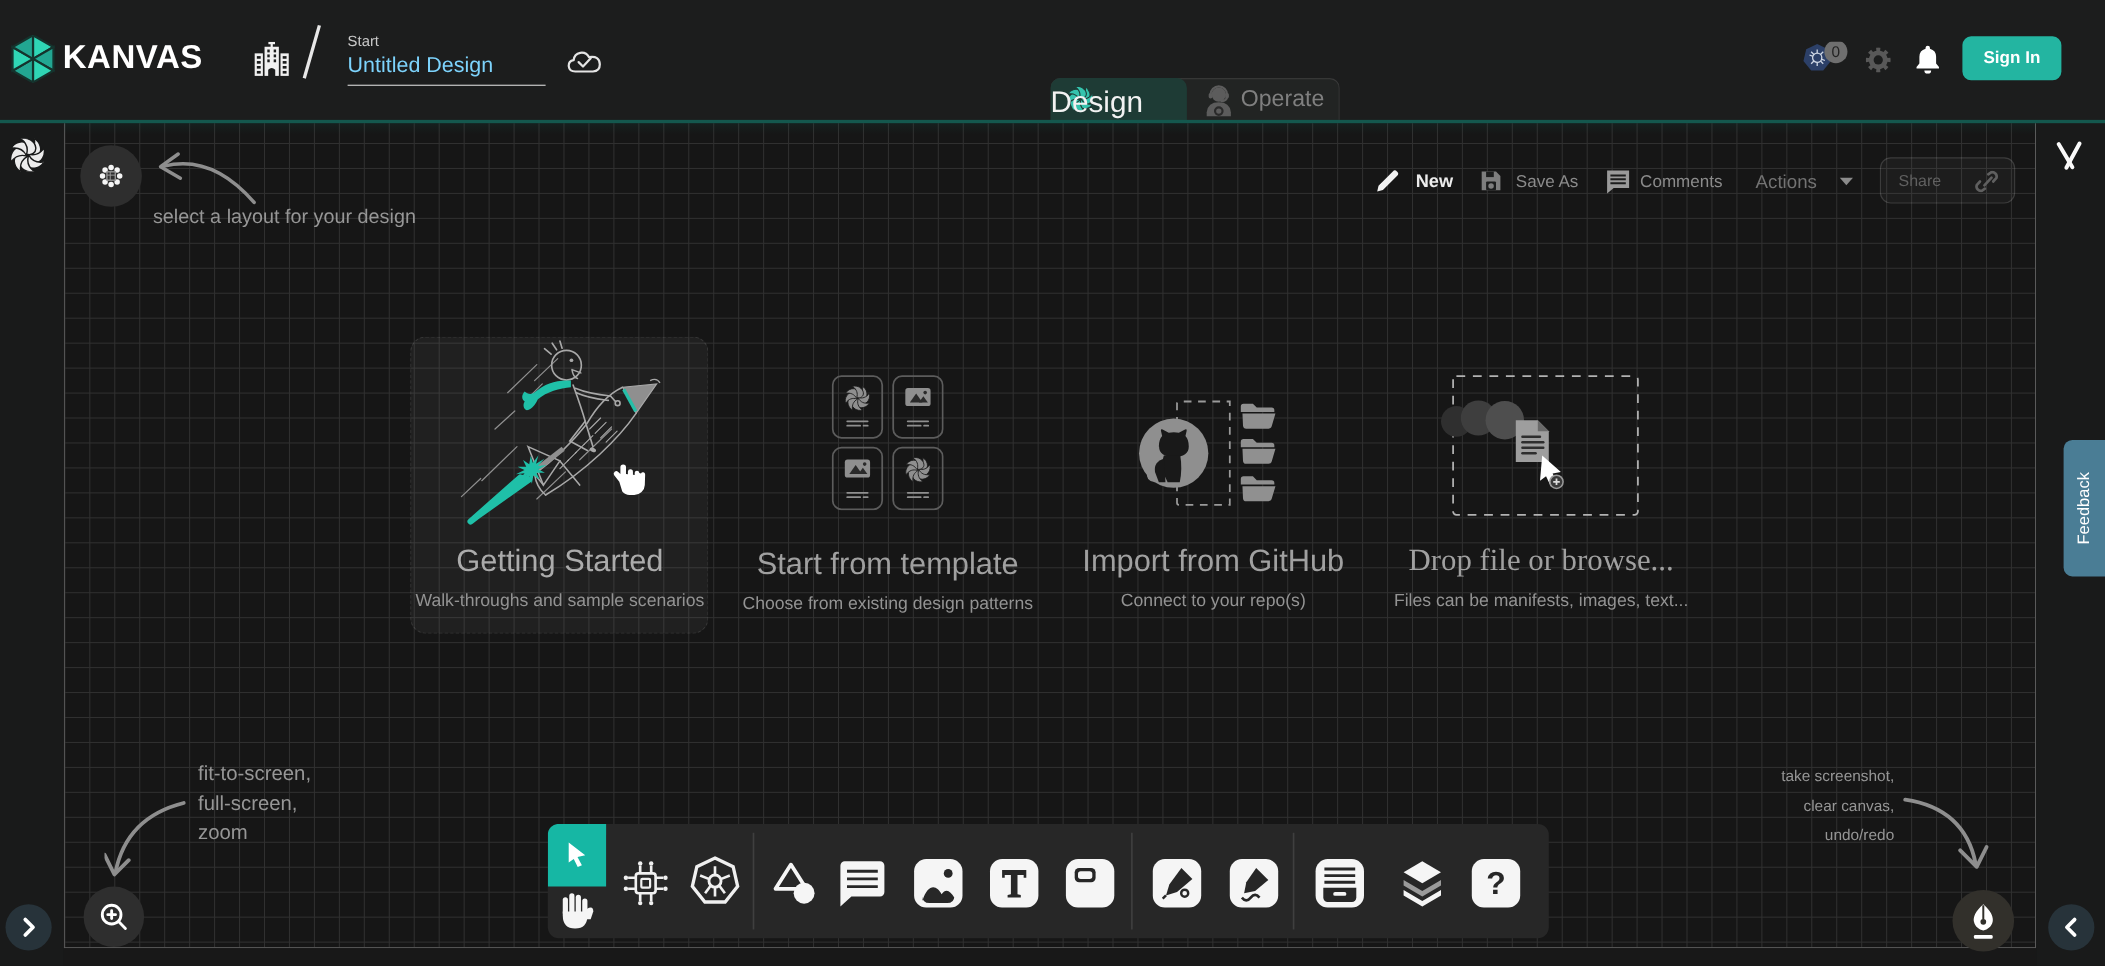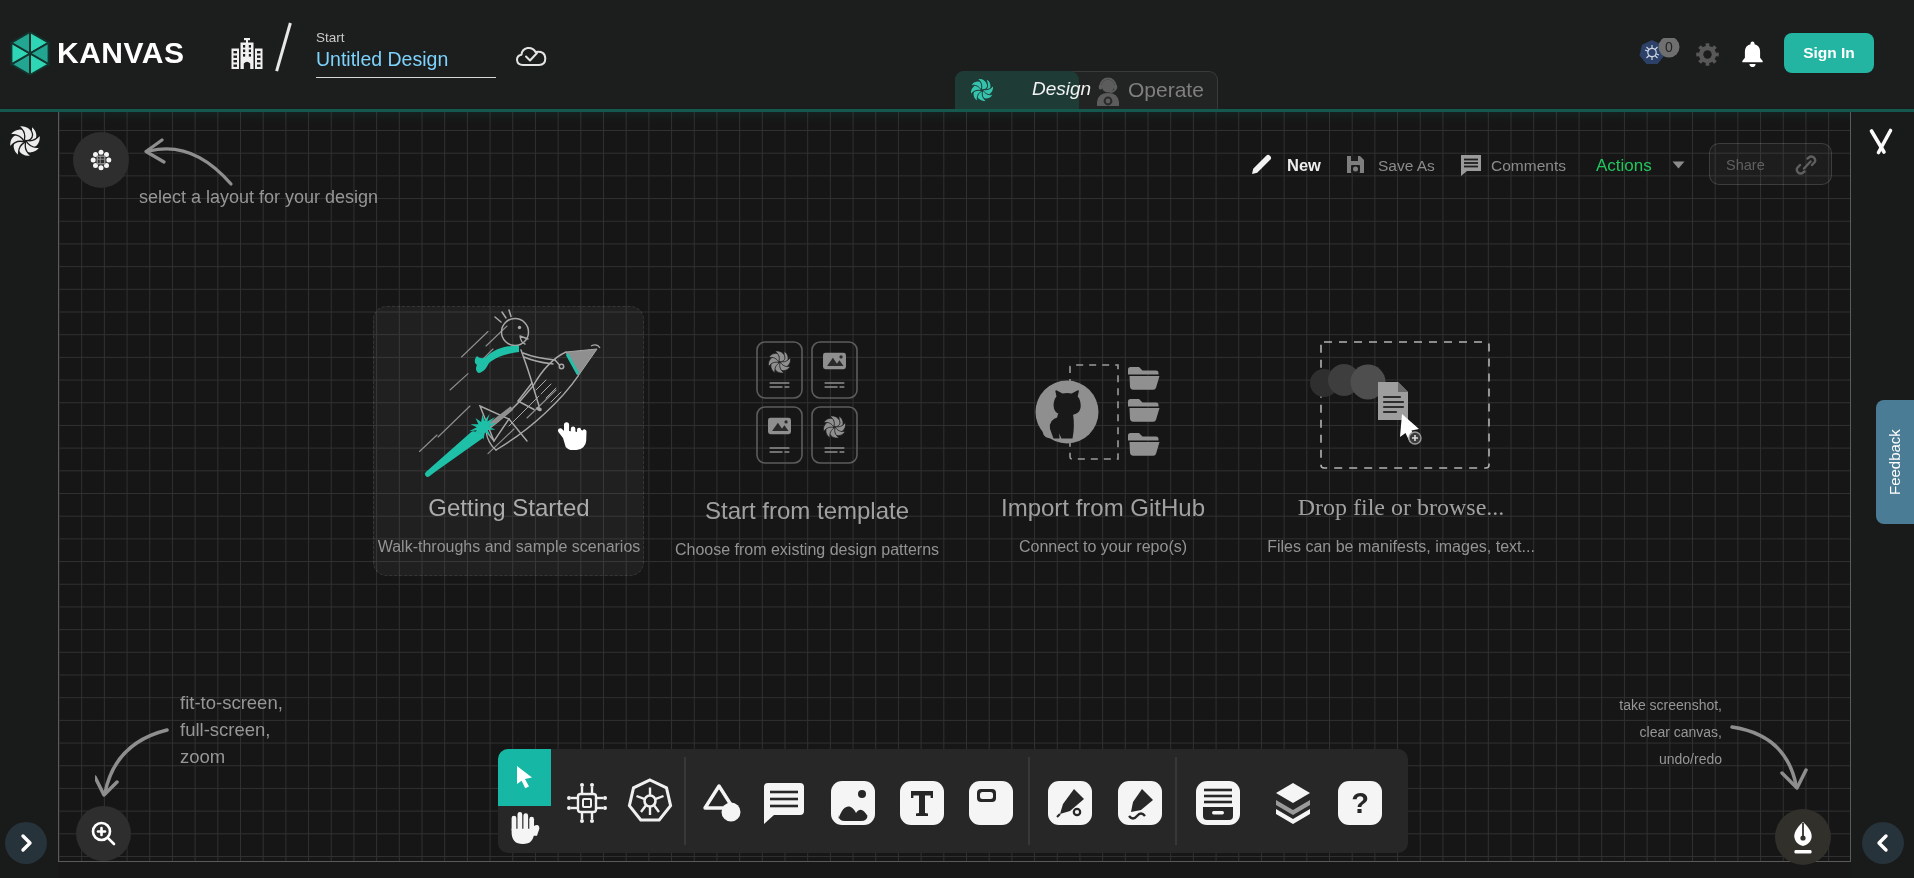--- a/index.html
+++ b/index.html
@@ -24,21 +24,21 @@
   #canvasglow { position:absolute; left:58px; top:112px; width:1793px; height:10px;
     background:linear-gradient(to bottom, rgba(20,100,88,0.13), rgba(20,100,88,0)); }
 
   .graytext { color:#969696; }
 
   
   .circbtn { position:absolute; border-radius:50%; background:#2e2e2e; }
   .slate { background:#27333a; }
 
   
-  .bigtitle { position:absolute; color:#a0a0a0; font-size:24px; text-align:center; white-space:nowrap; transform:translateX(-50%); }
+  .bigtitle { position:absolute; color:#a0a0a0; font-size:28px; text-align:center; white-space:nowrap; transform:translateX(-50%); }
   .subtitle { position:absolute; color:#939393; font-size:16px; text-align:right; white-space:nowrap; transform:translateX(-50%); }
 </style>
 </head>
 <body>
 
 <div id="canvas"></div>
 <div id="canvasglow"></div>
 <div id="header"></div>
 <div id="tealline"></div>
 
@@ -134,21 +134,21 @@
 <svg width="22" height="22" viewBox="-11 -11 22 22">
       <path d="M0 -1 C 4 -3.2 6.2 -7 5.2 -12.8 C 10.2 -9.8 11.6 -3.6 8.6 0.4 C 6.2 3.4 1.8 2.6 0 -1 Z" fill="#35c3ad" stroke="#1e3b35" stroke-width="1.1" transform="rotate(0) scale(0.88)"></path>
       <path d="M0 -1 C 4 -3.2 6.2 -7 5.2 -12.8 C 10.2 -9.8 11.6 -3.6 8.6 0.4 C 6.2 3.4 1.8 2.6 0 -1 Z" fill="#35c3ad" stroke="#1e3b35" stroke-width="1.1" transform="rotate(45) scale(0.88)"></path>
       <path d="M0 -1 C 4 -3.2 6.2 -7 5.2 -12.8 C 10.2 -9.8 11.6 -3.6 8.6 0.4 C 6.2 3.4 1.8 2.6 0 -1 Z" fill="#35c3ad" stroke="#1e3b35" stroke-width="1.1" transform="rotate(90) scale(0.88)"></path>
       <path d="M0 -1 C 4 -3.2 6.2 -7 5.2 -12.8 C 10.2 -9.8 11.6 -3.6 8.6 0.4 C 6.2 3.4 1.8 2.6 0 -1 Z" fill="#35c3ad" stroke="#1e3b35" stroke-width="1.1" transform="rotate(135) scale(0.88)"></path>
       <path d="M0 -1 C 4 -3.2 6.2 -7 5.2 -12.8 C 10.2 -9.8 11.6 -3.6 8.6 0.4 C 6.2 3.4 1.8 2.6 0 -1 Z" fill="#35c3ad" stroke="#1e3b35" stroke-width="1.1" transform="rotate(180) scale(0.88)"></path>
       <path d="M0 -1 C 4 -3.2 6.2 -7 5.2 -12.8 C 10.2 -9.8 11.6 -3.6 8.6 0.4 C 6.2 3.4 1.8 2.6 0 -1 Z" fill="#35c3ad" stroke="#1e3b35" stroke-width="1.1" transform="rotate(225) scale(0.88)"></path>
       <path d="M0 -1 C 4 -3.2 6.2 -7 5.2 -12.8 C 10.2 -9.8 11.6 -3.6 8.6 0.4 C 6.2 3.4 1.8 2.6 0 -1 Z" fill="#35c3ad" stroke="#1e3b35" stroke-width="1.1" transform="rotate(270) scale(0.88)"></path>
       <path d="M0 -1 C 4 -3.2 6.2 -7 5.2 -12.8 C 10.2 -9.8 11.6 -3.6 8.6 0.4 C 6.2 3.4 1.8 2.6 0 -1 Z" fill="#35c3ad" stroke="#1e3b35" stroke-width="1.1" transform="rotate(315) scale(0.88)"></path>
     </svg></div>
-<div class="abs" style="left:1032px;top:78px;color:#f2f2f2;font-size:19px;font-style:italic;">Design</div>
+<div class="abs" style="left:955px;top:78px;color:#f2f2f2;font-size:27px;">Design</div>
 <div id="taboperateicon" class="abs" style="left:1094px;top:76px;">
 <svg width="28" height="30" viewBox="0 0 28 30">
   <g fill="#5c5c5c">
     <circle cx="14" cy="10" r="6.5"></circle>
     <path d="M14 17 q10 0 11 9 l0 4 l-22 0 l0-4 q1-9 11-9 Z"></path>
   </g>
   <g fill="none" stroke="#5c5c5c" stroke-width="2" stroke-linecap="round">
     <path d="M6.5 10 a7.5 7.5 0 0 1 15 0"></path>
     <path d="M21.5 11.5 q0 4 -5 4.5"></path>
   </g>
@@ -194,21 +194,21 @@
 <div class="abs" style="left:1378px;top:157px;color:#8b8b8b;font-size:15.5px;">Save As</div>
 <svg class="abs" style="left:1459px;top:153px;" width="24" height="24" viewBox="0 0 24 24">
   <path d="M2 2 h20 v16 h-14 l-6 5 Z" fill="#9a9a9a"></path>
   <g stroke="#1c1d1d" stroke-width="1.8">
     <line x1="5" y1="6.5" x2="19" y2="6.5"></line>
       <line x1="5" y1="10" x2="19" y2="10"></line>
       <line x1="5" y1="13.5" x2="19" y2="13.5"></line>
   </g>
 </svg>
 <div class="abs" style="left:1491px;top:157px;color:#8b8b8b;font-size:15.5px;">Comments</div>
-<div class="abs" style="left:1596px;top:156px;color:#22c55e;font-size:17px;">Actions</div>
+<div class="abs" style="left:1596px;top:156px;color:#737373;font-size:17px;">Actions</div>
 <svg class="abs" style="left:1672px;top:161px;" width="13" height="8" viewBox="0 0 13 8">
   <path d="M0.5 0.5 L6.5 7.5 L12.5 0.5 Z" fill="#8b8b8b"></path>
 </svg>
 <div class="abs" style="left:1709px;top:143px;width:123px;height:42px;border:1px solid rgba(255,255,255,0.14);background:rgba(255,255,255,0.03);border-radius:10px;"></div>
 <div class="abs" style="left:1726px;top:157px;color:#606060;font-size:14.5px;">Share</div>
 <svg class="abs" style="left:1795px;top:155px;" width="22" height="20" viewBox="0 0 22 20" fill="none" stroke="#5f5f5f" stroke-width="2.4" stroke-linecap="round">
   <path d="M9 13.5 L15.5 6.5 M12.5 3.5 l2.5-1.8 a4 4 0 0 1 5 5 l-3 3.3"></path>
   <path d="M9.5 16.5 l-2.5 1.8 a4 4 0 0 1 -5-5 l3-3.3"></path>
 </svg>
 <svg class="abs" style="left:1867px;top:127px;" width="28" height="28" viewBox="0 0 28 28" fill="none" stroke="#fafafa" stroke-width="3.6" stroke-linecap="round">

